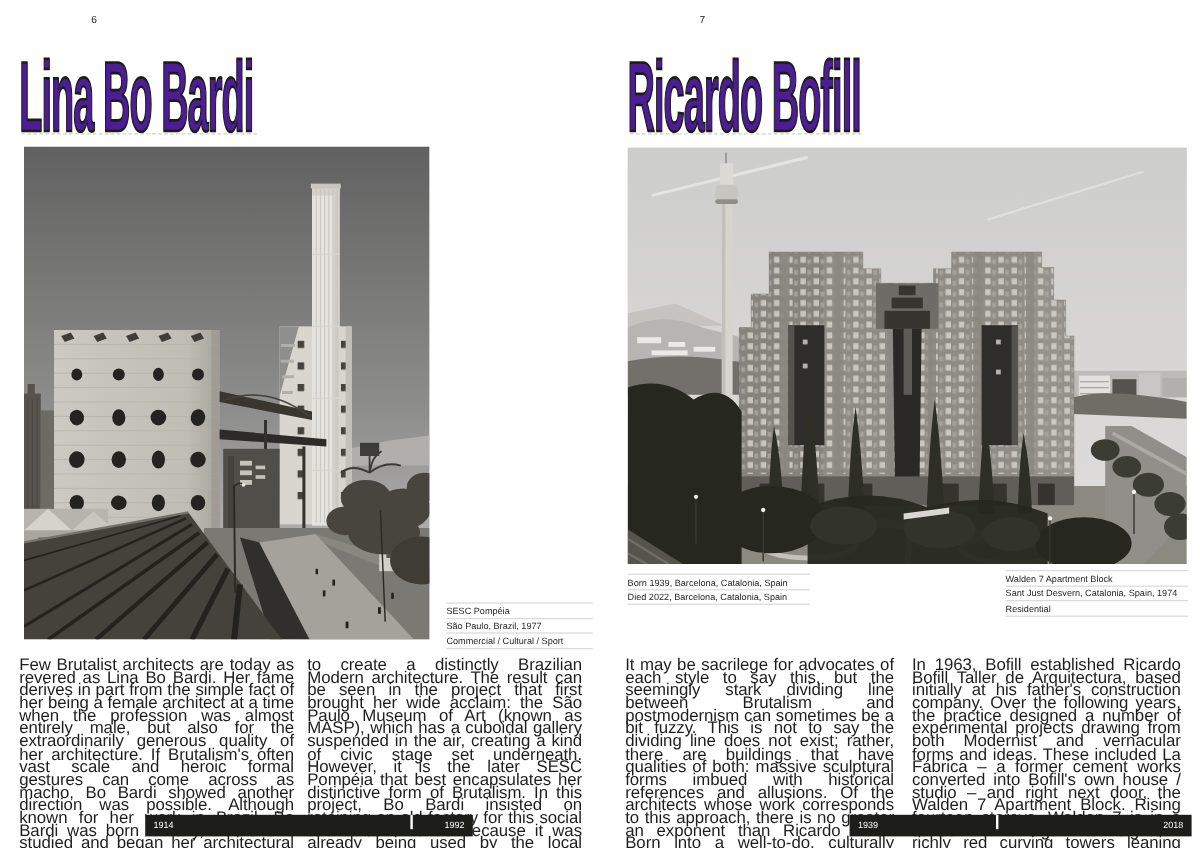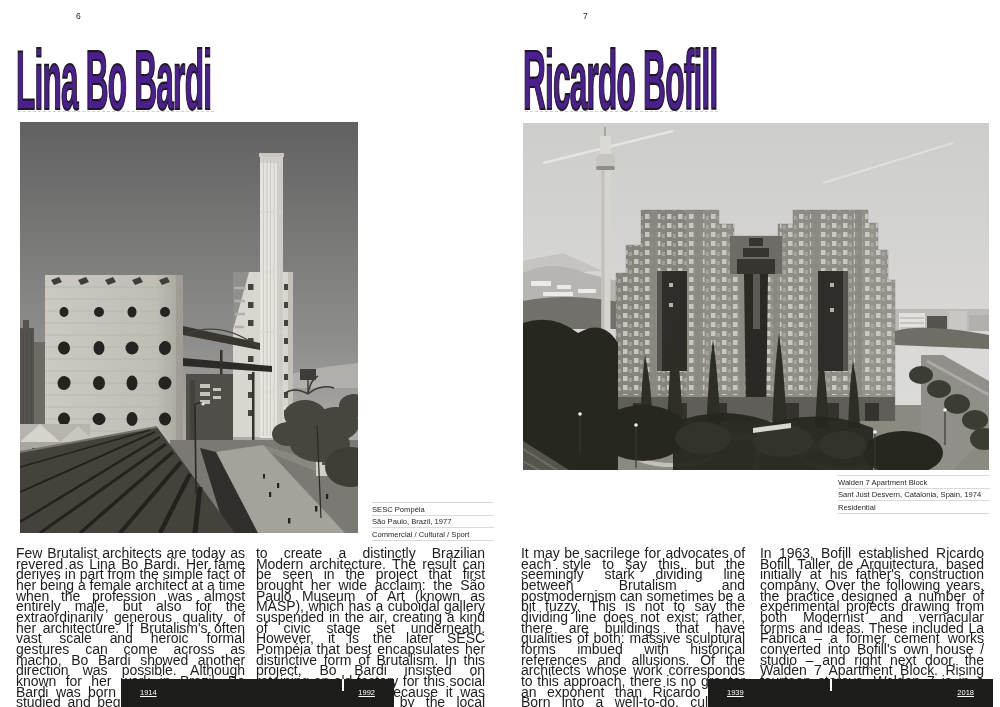--- a/index.html
+++ b/index.html
@@ -10,23 +10,23 @@
          letter-spacing:-2px;color:#4c1d95;-webkit-text-stroke:2.2px #1b1b1a;white-space:nowrap;}
   .title-inner{display:inline-block;transform:scaleX(0.38);transform-origin:0 0;}
   .title-ghost{position:absolute;height:0;border-top:1px dashed #c6c6c6;opacity:.85;}
   .photo{position:absolute;margin:0;padding:0;overflow:hidden;background:#d8d8d6;}
   .photo svg{display:block;}
   .cap{position:absolute;font-size:7.6px;line-height:9px;color:#262626;}
   .cap-line{border-top:1px solid #d9d9d9;padding:1.5px 0 1px 0;white-space:nowrap;}
   .cap-line:last-child{border-bottom:1px solid #d9d9d9;}
   .bodycol{position:absolute;font-size:14px;line-height:10.65px;text-align:justify;
            color:#1d1d1d;letter-spacing:-0.05px;word-spacing:-0.1px;}
-  .timeline{position:absolute;height:28px;display:flex;justify-content:space-between;
-            align-items:center;padding:0 19px;box-sizing:border-box;font-size:7.5px;
-            font-weight:400;overflow:visible;text-decoration:underline;}
+  .timeline{position:absolute;height:18px;display:flex;justify-content:space-between;
+            align-items:center;padding:0 7px;box-sizing:border-box;font-size:7.5px;
+            font-weight:400;overflow:visible;}
   .tl-year{position:relative;z-index:2;line-height:12px;}
   .tl-marker{position:absolute;top:0;width:2px;height:12px;z-index:1;}
 </style>
 </head>
 <body>
 
 <div class="spread">
 
   <div class="pagenum" style="left:76px;">6</div>
 
@@ -368,20 +368,24 @@
           <circle cx="422" cy="287" r="1.8" fill="#f2f1ed"></circle>
       </g>
 
       <g>
         <path d="M0 318 L46 347 L0 347 Z" fill="#55544d"></path>
         <path d="M0 326 L34 347 M0 338 L16 347" stroke="#6e6d66" stroke-width="2"></path>
       </g>
     </svg>
   </figure>
 
+  <div class="cap" style="left:523px;top:478px;width:152px;">
+    <div class="cap-line">Born 1939, Barcelona, Catalonia, Spain</div>
+    <div class="cap-line">Died 2022, Barcelona, Catalonia, Spain</div>
+  </div>
 
   <div class="cap" style="left:838px;top:475px;width:152px;">
     <div class="cap-line">Walden 7 Apartment Block</div>
     <div class="cap-line">Sant Just Desvern, Catalonia, Spain, 1974</div>
     <div class="cap-line">Residential</div>
   </div>
 
   <div class="bodycol" style="left:521px;top:548px;width:224px;">It may be sacrilege for advocates of each style to say this, but the seemingly stark dividing line between Brutalism and postmodernism can sometimes be a bit fuzzy. This is not to say the dividing line does not exist; rather, there are buildings that have qualities of both: massive sculptural forms imbued with historical references and allusions. Of the architects whose work corresponds to this approach, there is no greater an exponent than Ricardo Bofill. Born into a well-to-do, culturally connected family, Bofill began his architectural studies in Barcelona, but was expelled for his involvement opposing Franco's fascist regime, eventually graduating from the École des Beaux-Arts in Geneva. Important early inspirations for Bofill were Catalan vernaculars and the minimal architecture of North Africa – references that appear throughout his work.</div>
   <div class="bodycol" style="left:760px;top:548px;width:224px;">In 1963, Bofill established Ricardo Bofill Taller de Arquitectura, based initially at his father's construction company. Over the following years, the practice designed a number of experimental projects drawing from both Modernist and vernacular forms and ideas. These included La Fábrica – a former cement works converted into Bofill's own house / studio – and right next door, the Walden 7 Apartment Block. Rising fourteen storeys, Walden 7 is in a sense an amalgam of eighteen richly red curving towers leaning into each other, into which are inserted seven deep-blue courtyards. The boldly sculptural and modular massing is Bofill at his most heroically Brutalist. Yet it is also possible to see, especially in the building's massive symmetry, hints of his later classically influenced work, notably Les Espaces d'Abraxas in Noisy-le-Grand, near Paris.</div>
 

